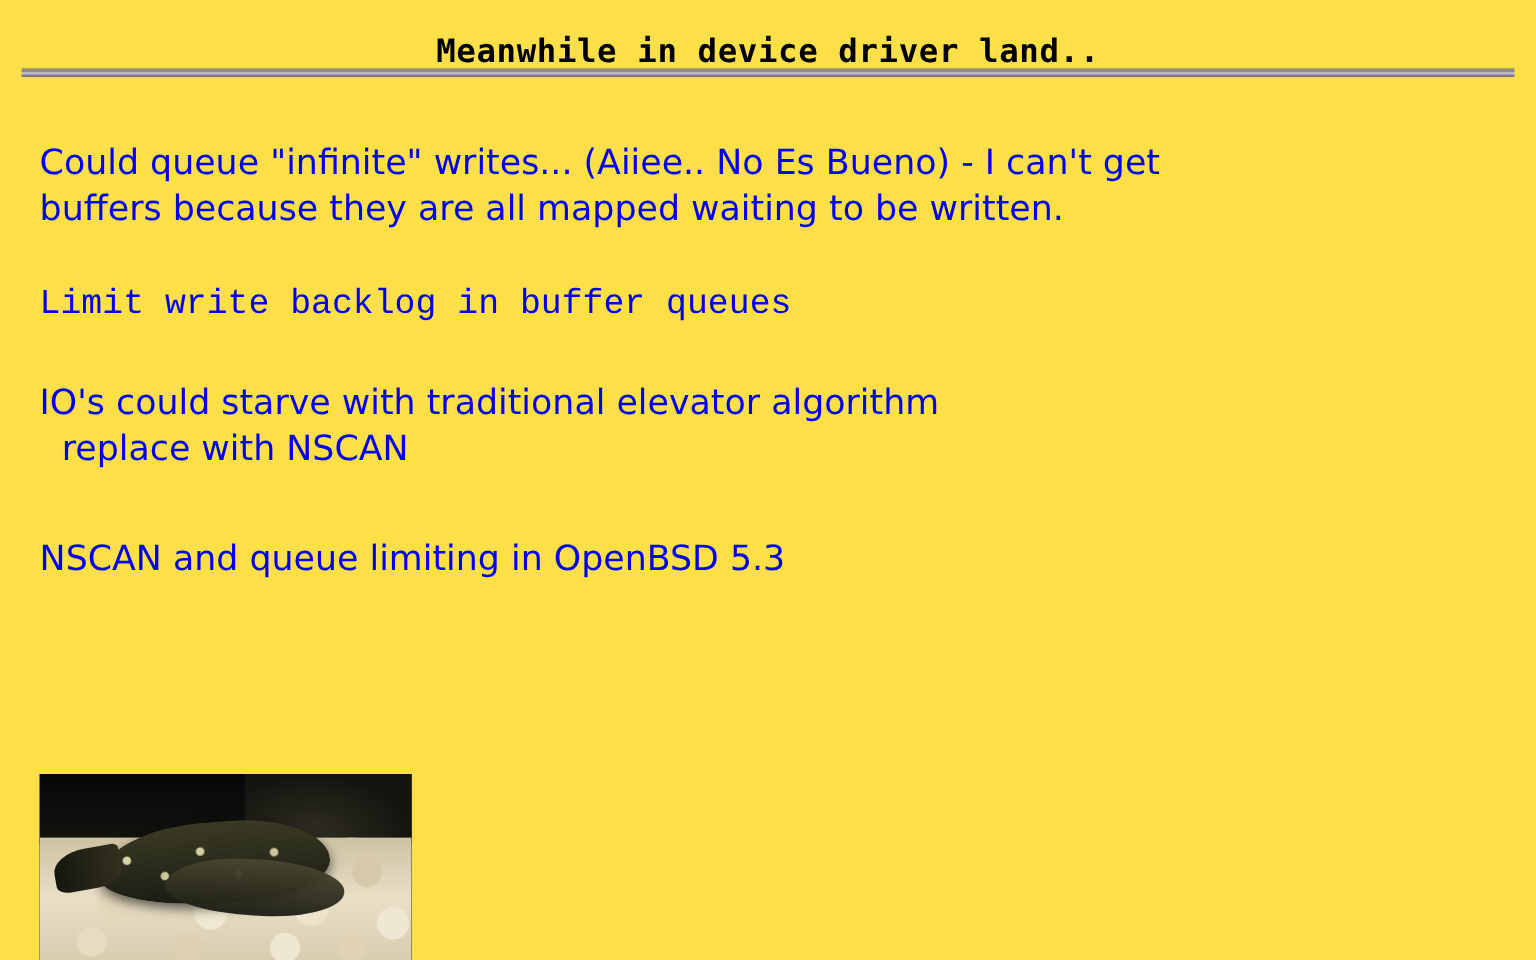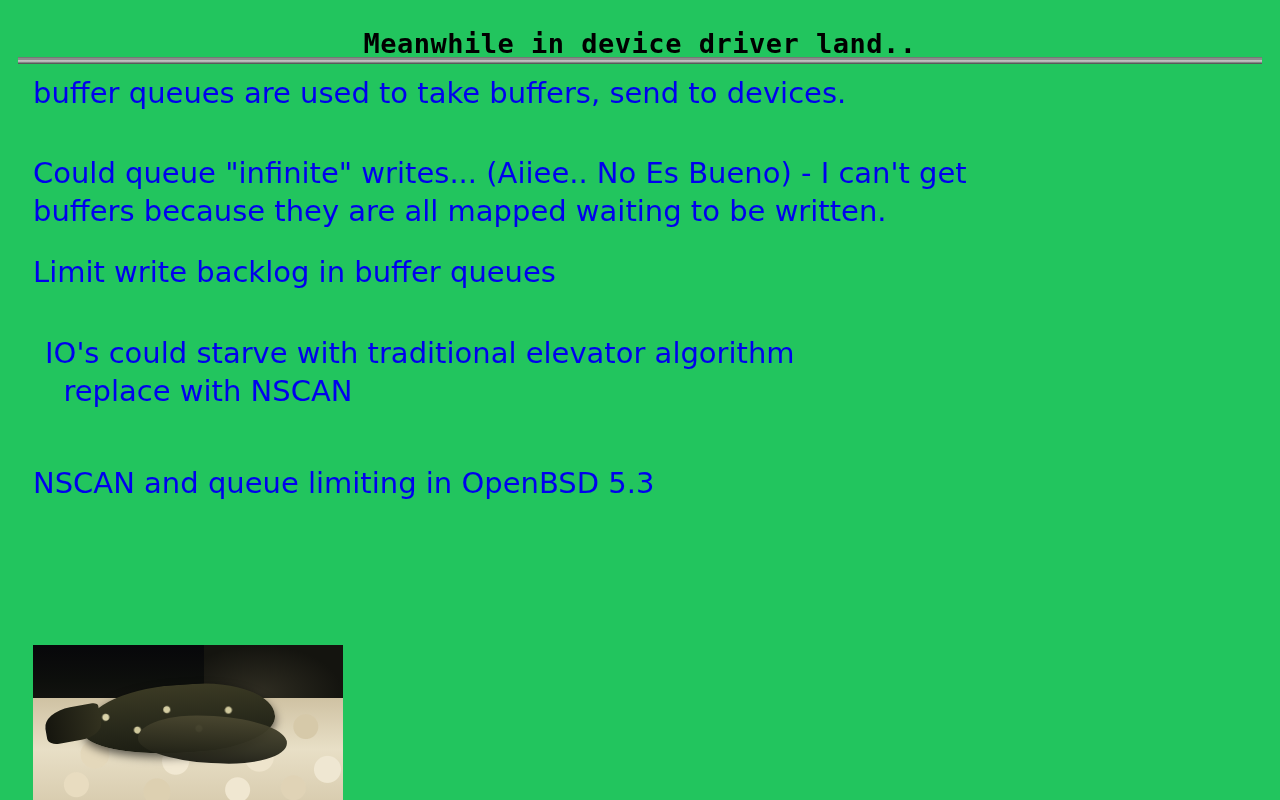--- a/index.html
+++ b/index.html
@@ -11,21 +11,21 @@
     width: 1280px;
     height: 800px;
     overflow: hidden;
     font-family: "DejaVu Sans", sans-serif;
     position: relative;
   }
 
   .slide {
     position: absolute;
     inset: 0;
-    background: #22c55e;
+    background: #fde047;
   }
 
   .slide-title {
     position: absolute;
     top: 28px;
     left: 0;
     width: 1280px;
     text-align: center;
     font-family: "DejaVu Sans Mono", monospace;
     font-weight: bold;
@@ -58,22 +58,22 @@
     color: #0000ee;
     font-family: "DejaVu Sans", sans-serif;
     font-size: 29px;
     line-height: 38px;
     white-space: pre-wrap;
     margin: 0;
   }
 
   .para.gap-0  { margin-top: 0px; }
   .para.gap-1  { margin-top: 42px; }
-  .para.gap-2  { margin-top: 23px; }
-  .para.gap-3  { margin-top: 43px; margin-left: 12px; }
+  .para.gap-2  { margin-top: 43px; font-family: Liberation Mono, monospace; }
+  .para.gap-3  { margin-top: 43px; }
   .para.gap-4  { margin-top: 44px; }
   .para.gap-5  { margin-top: 54px; }
 
   .photo {
     position: absolute;
     left: 33px;
     top: 645px;
     width: 310px;
     height: 155px;
     overflow: hidden;
@@ -143,21 +143,20 @@
 </head>
 <body>
 
 <div class="slide">
 
   <div class="slide-title">Meanwhile in device driver land..</div>
 
   <div class="title-rule"></div>
 
   <div class="body-area">
-    <p class="para gap-0">buffer queues are used to take buffers, send to devices.</p>
     <p class="para gap-1">Could queue "infinite" writes... (Aiiee.. No Es Bueno) - I can't get
 buffers because they are all mapped waiting to be written.</p>
     <p class="para gap-2">Limit write backlog in buffer queues</p>
     <p class="para gap-3">IO's could starve with traditional elevator algorithm
   replace with NSCAN</p>
     <p class="para gap-5">NSCAN and queue limiting in OpenBSD 5.3</p>
   </div>
 
   <div class="photo">
     <div class="sky"></div>

